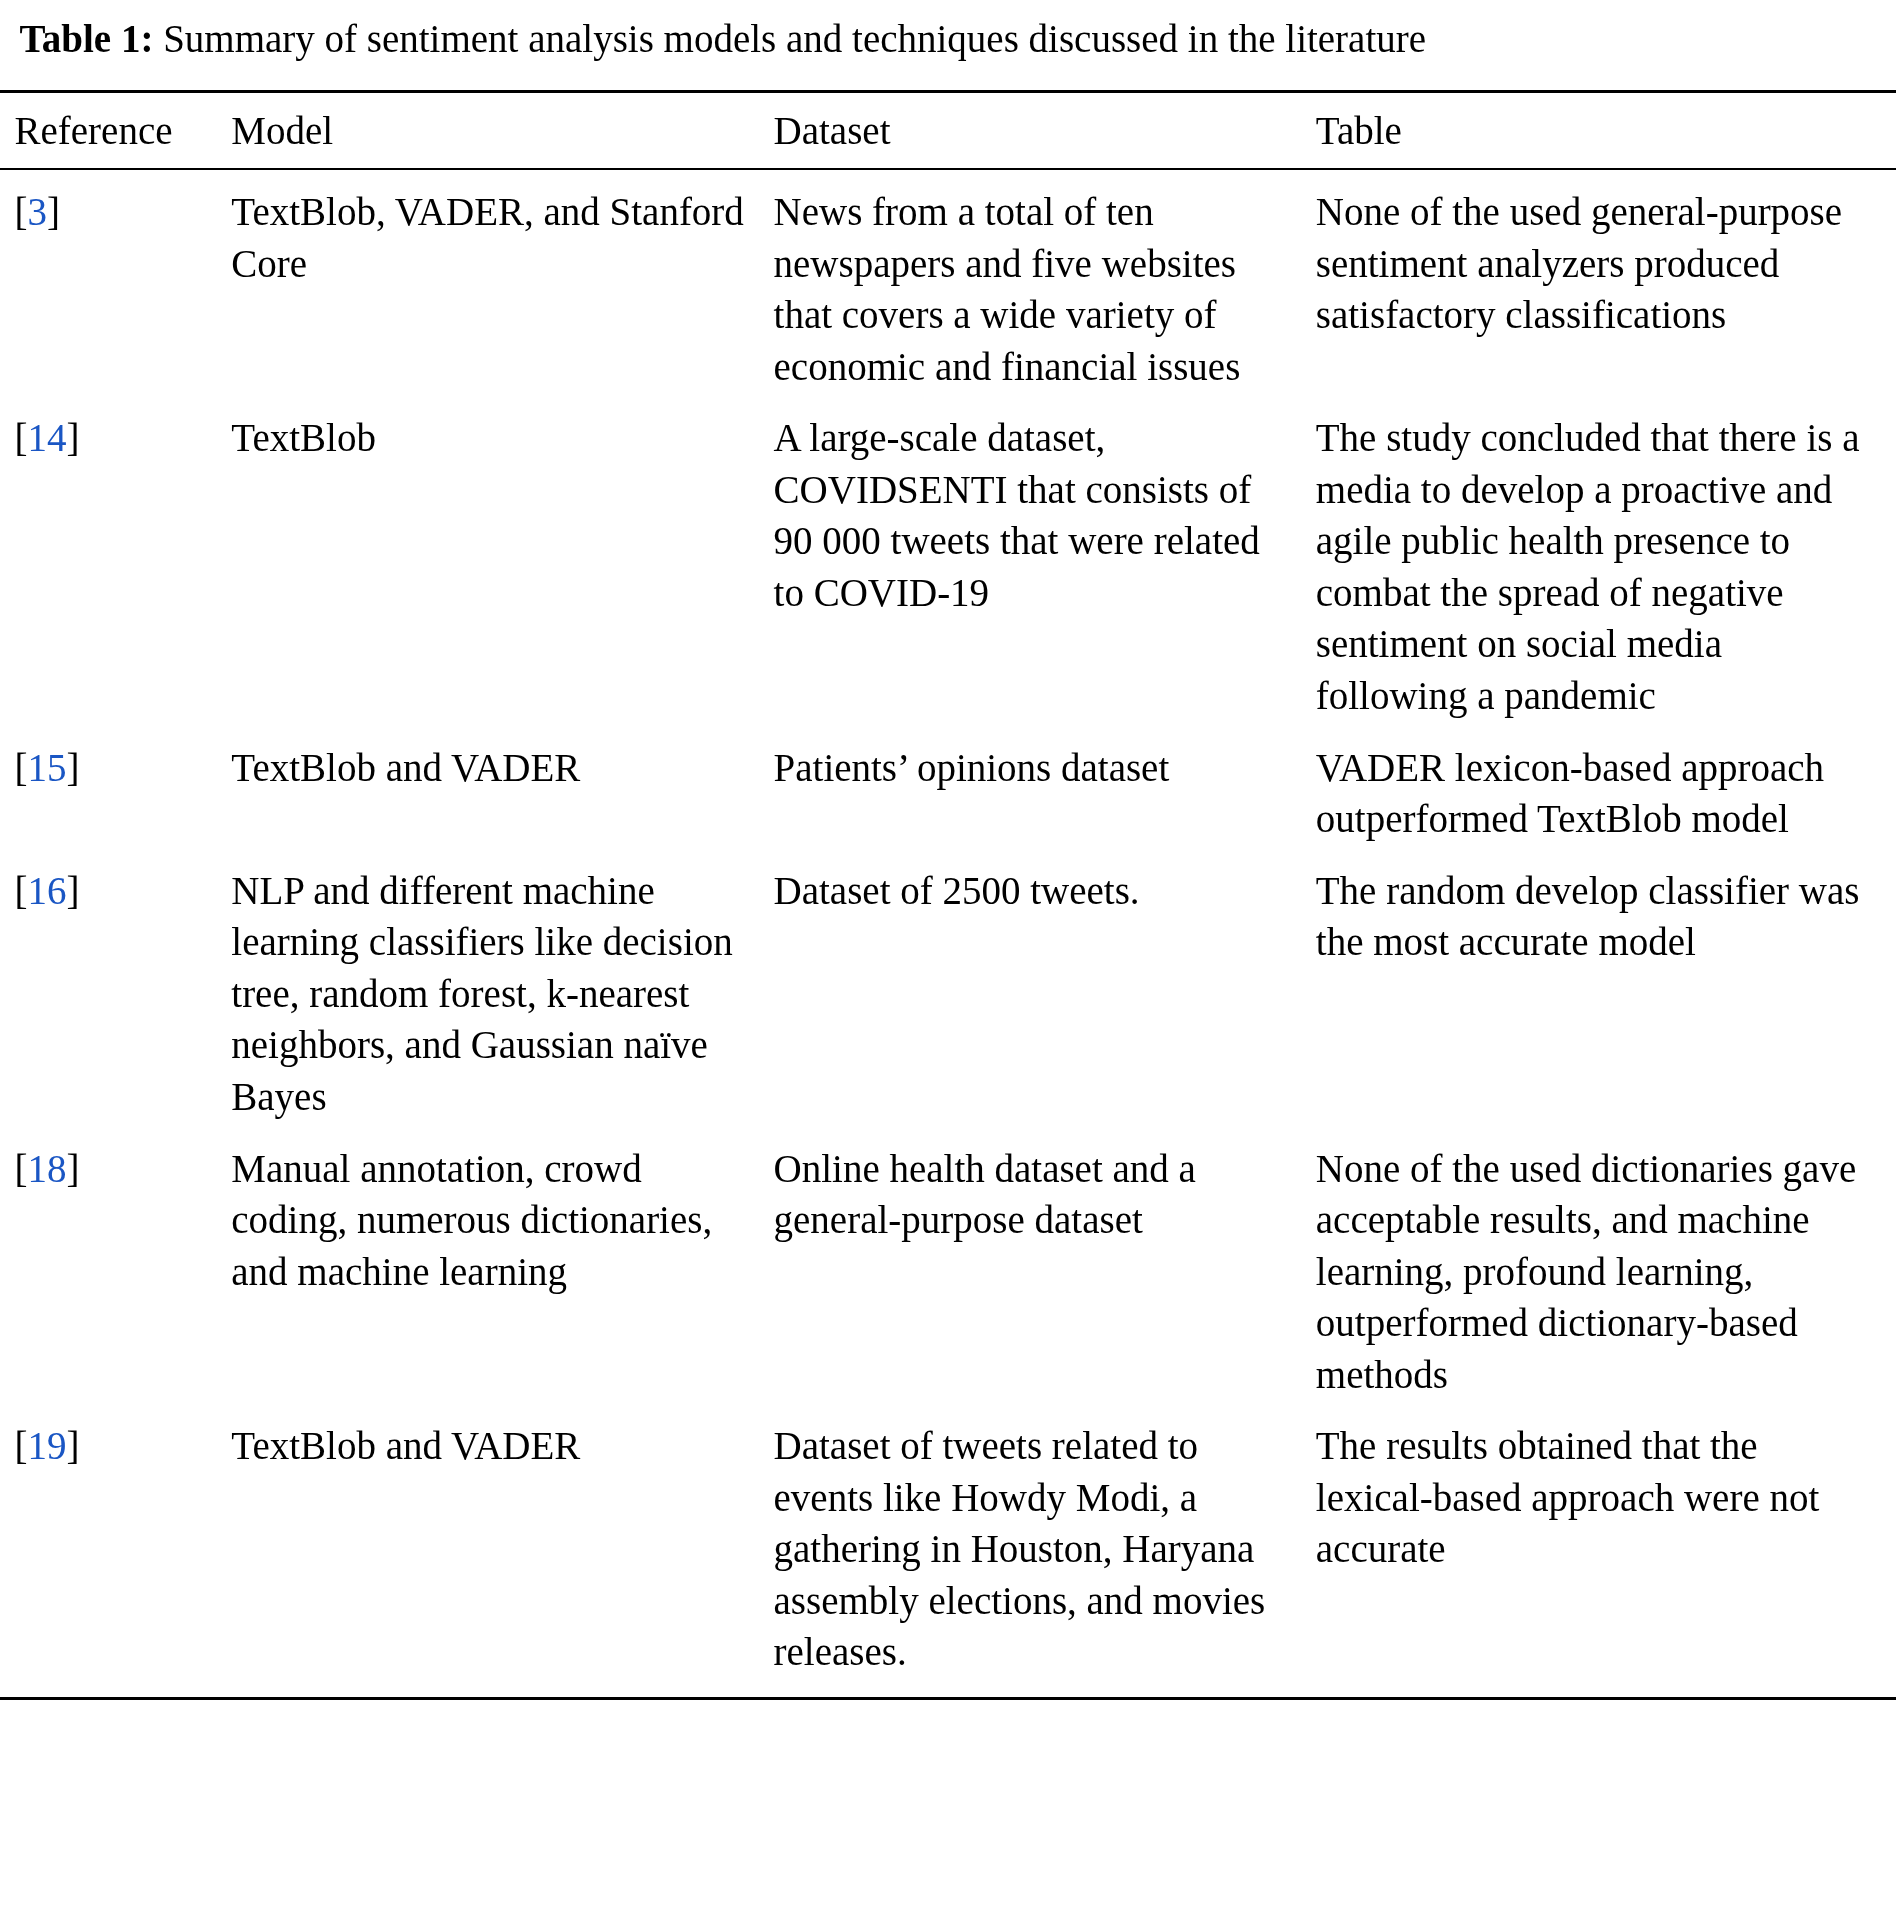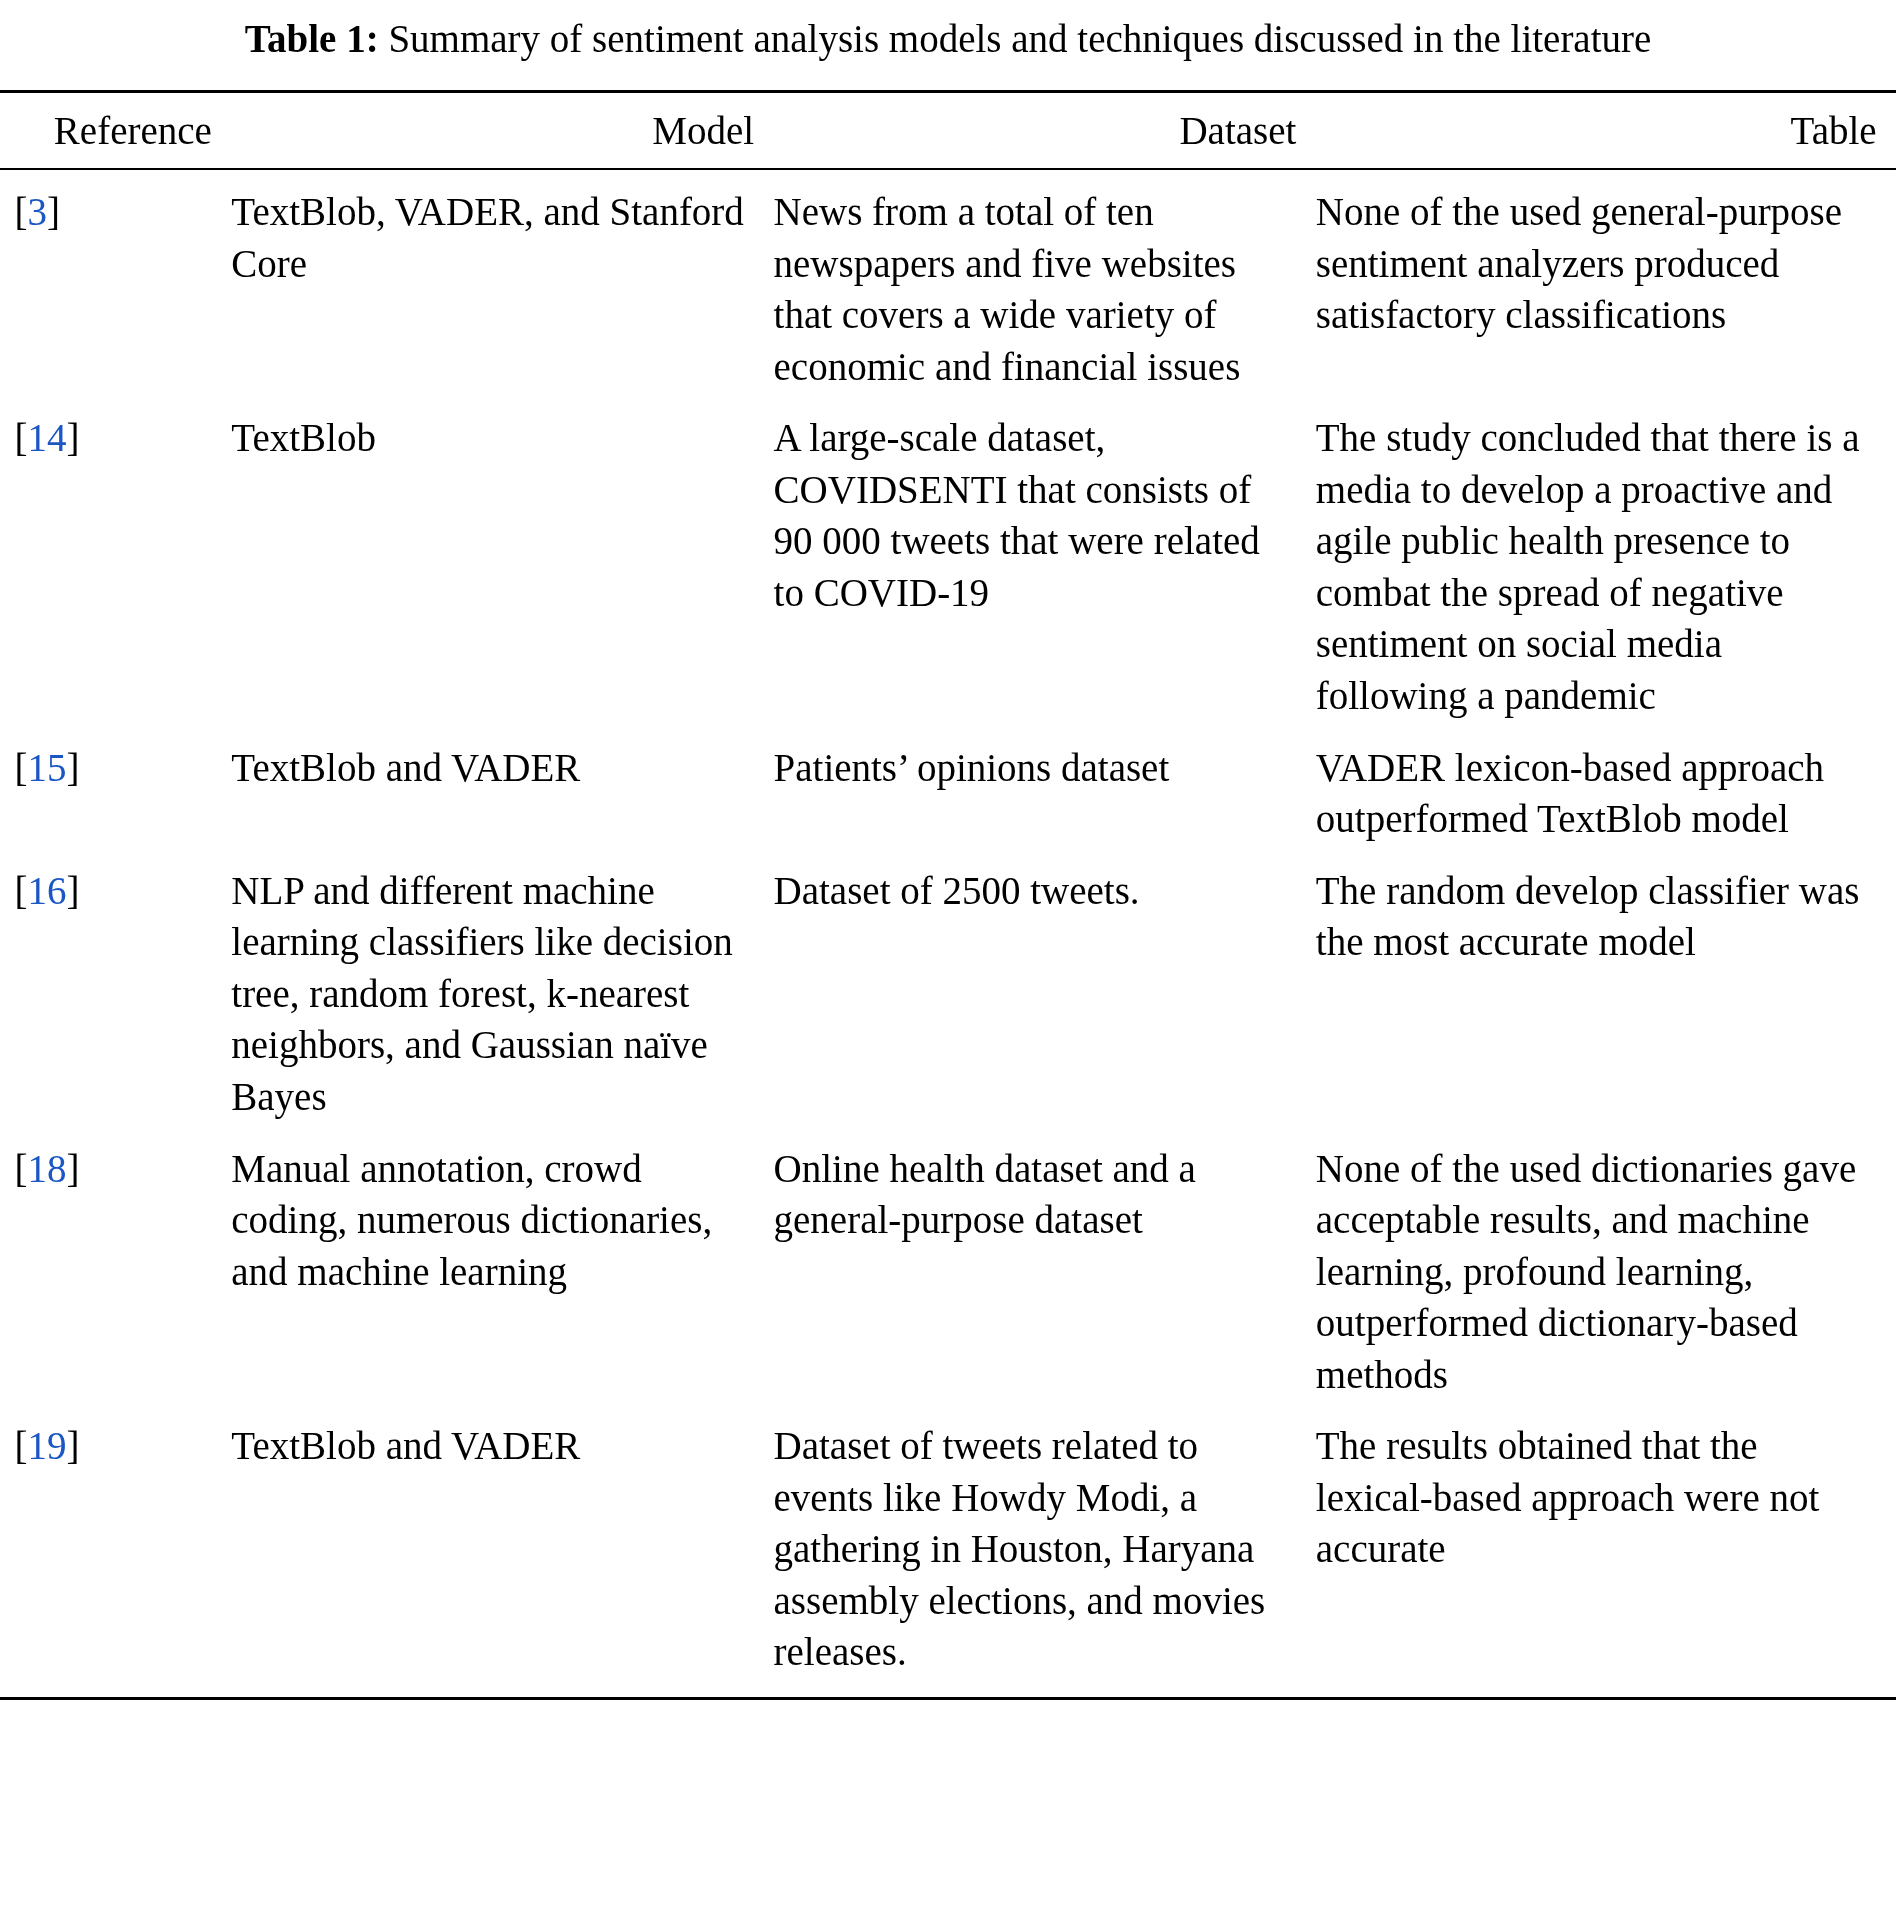--- a/index.html
+++ b/index.html
@@ -10,42 +10,41 @@
   }
   body {
     width: 1896px;
     min-height: 1926px;
     font-family: "Liberation Serif", serif;
     font-size: 39px;
     line-height: 1.32;
     color: #000000;
   }
   .caption {
-    text-align: center;
     margin: 12.6px 19.4px 26px 19.4px;
   }
   .caption .caption-label {
     font-weight: bold;
   }
   .caption .caption-text {
     font-weight: normal;
   }
   table.lit-table {
     width: 100%;
     border-collapse: collapse;
     table-layout: fixed;
     border-top: 3.4px solid #000;
     border-bottom: 3.9px solid #000;
   }
   col.c-ref     { width: 12.2%; }
   col.c-model   { width: 28.6%; }
   col.c-dataset { width: 28.6%; }
   col.c-result  { width: 30.6%; }
   thead th {
-    text-align: right;
+    text-align: left;
     font-weight: normal;
     vertical-align: top;
     padding: 11.6px 19.4px 11.6px 0;
     border-bottom: 2.9px solid #000;
     font-size: 39px;
   }
   thead th:first-child { padding-left: 14.5px; }
   tbody td {
     vertical-align: top;
     text-align: left;

